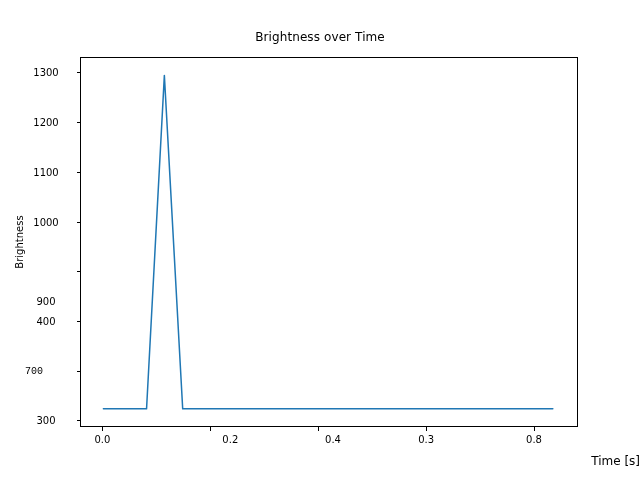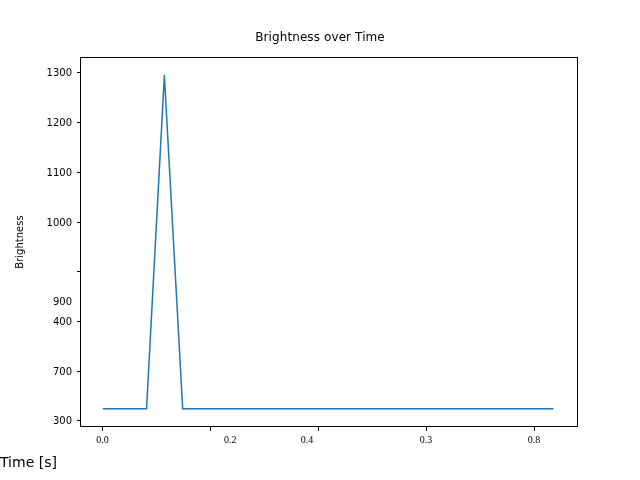--- a/index.html
+++ b/index.html
@@ -48,27 +48,26 @@
     height: 370px;
     display: block;
   }
   .tick-label {
     position: absolute;
     font-size: 10px;
     color: #000000;
     white-space: nowrap;
   }
   .ytick-label {
-    text-align: right;
+    text-align: center;
     transform: translateY(-50%);
   }
   .xtick-label {
     text-align: right;
     transform: translateX(-50%);
-    font-family: Liberation Serif, serif;
   }
   .tick-mark {
     position: absolute;
     background: #000000;
   }
   .ytick-mark {
     width: 3.5px;
     height: 1px;
     left: 76.5px;
   }
@@ -84,22 +83,22 @@
     font-size: 10px;
     color: #000000;
     transform-origin: left top;
     white-space: nowrap;
   }
   #xlabel {
     position: absolute;
     left: 0;
     top: 454px;
     width: 640px;
-    text-align: left;
-    font-size: 14px;
+    text-align: right;
+    font-size: 12px;
     color: #000000;
   }
 </style>
 </head>
 <body>
 
 <div id="figure">
 
   <div id="chart-title">Brightness over Time</div>
 
@@ -108,39 +107,39 @@
   <div id="plot-area">
     <svg id="data-svg" viewBox="0 0 498 370" preserveAspectRatio="none">
       <polyline id="series-path" fill="none" stroke="#1f77b4" stroke-width="1.5" stroke-linejoin="round" stroke-linecap="round" points="22.39,350.87 26.17,350.87 29.41,350.87 33.18,350.87 36.96,350.87 40.20,350.87 43.97,350.87 47.75,350.87 50.99,350.87 54.76,350.87 58.54,350.87 61.78,350.87 65.55,350.87 83.36,17.39 101.70,350.87 104.94,350.87 108.72,350.87 112.50,350.87 115.73,350.87 119.51,350.87 123.29,350.87 126.52,350.87 130.30,350.87 148.11,350.87 166.45,350.87 184.25,350.87 202.06,350.87 220.40,350.87 238.21,350.87 256.01,350.87 274.36,350.87 292.16,350.87 309.97,350.87 328.31,350.87 346.12,350.87 363.92,350.87 382.27,350.87 400.07,350.87 417.88,350.87 436.22,350.87 454.03,350.87 464.82,350.87 471.83,350.87"></polyline>
     </svg>
   </div>
 
   <div id="ticks-layer">
       <div class="tick-mark ytick-mark" style="top: 420.29px;"></div>
       <div class="tick-label ytick-label" style="top: 420.29px; left: 20px; width: 52px;">300</div>
       <div class="tick-mark ytick-mark" style="top: 370.59px;"></div>
-      <div class="tick-label ytick-label" style="top: 370.59px; left: 20px; width: 52px;">700</div>
+      <div class="tick-label ytick-label" style="top: 370.59px; left: 8px; width: 52px; font-family: Liberation Mono, monospace;">700</div>
       <div class="tick-mark ytick-mark" style="top: 320.9px;"></div>
       <div class="tick-label ytick-label" style="top: 320.9px; left: 20px; width: 52px;">400</div>
       <div class="tick-mark ytick-mark" style="top: 271.2px;"></div>
       <div class="tick-label ytick-label" style="top: 271.2px; left: 20px; width: 52px; margin-top: 30px;">900</div>
       <div class="tick-mark ytick-mark" style="top: 221.5px;"></div>
       <div class="tick-label ytick-label" style="top: 221.5px; left: 20px; width: 52px;">1000</div>
       <div class="tick-mark ytick-mark" style="top: 171.8px;"></div>
       <div class="tick-label ytick-label" style="top: 171.8px; left: 20px; width: 52px;">1100</div>
       <div class="tick-mark ytick-mark" style="top: 122.1px;"></div>
       <div class="tick-label ytick-label" style="top: 122.1px; left: 20px; width: 52px;">1200</div>
       <div class="tick-mark ytick-mark" style="top: 72.41px;"></div>
       <div class="tick-label ytick-label" style="top: 72.41px; left: 20px; width: 52px;">1300</div>
       <div class="tick-mark xtick-mark" style="left: 102.39px;"></div>
       <div class="tick-label xtick-label" style="left: 102.39px; top: 434px;">0.0</div>
       <div class="tick-mark xtick-mark" style="left: 210.3px;"></div>
       <div class="tick-label xtick-label" style="left: 210.3px; top: 434px; margin-left: 20px;">0.2</div>
       <div class="tick-mark xtick-mark" style="left: 318.21px;"></div>
-      <div class="tick-label xtick-label" style="left: 307px; top: 434px;">0.4</div>
+      <div class="tick-label xtick-label" style="left: 333px; top: 434px;">0.4</div>
       <div class="tick-mark xtick-mark" style="left: 426.12px;"></div>
       <div class="tick-label xtick-label" style="left: 426.12px; top: 434px;">0.3</div>
       <div class="tick-mark xtick-mark" style="left: 534.03px;"></div>
       <div class="tick-label xtick-label" style="left: 534.03px; top: 434px;">0.8</div>
     </div>
 
   <div id="xlabel">Time [s]</div>
 
 </div>
 

